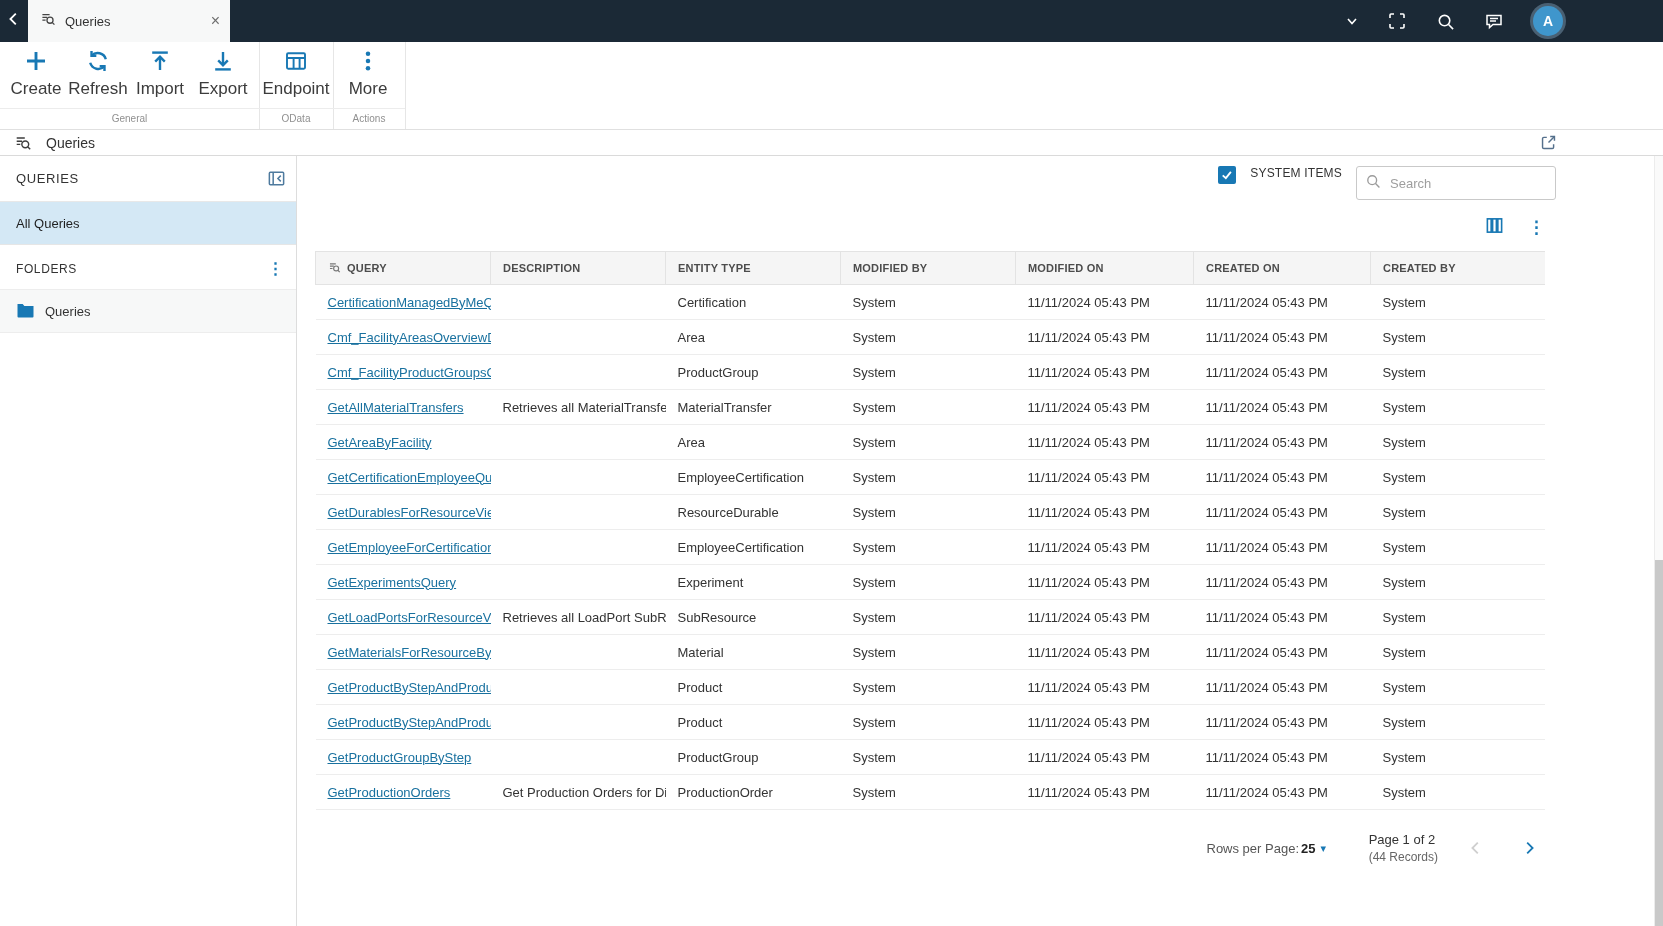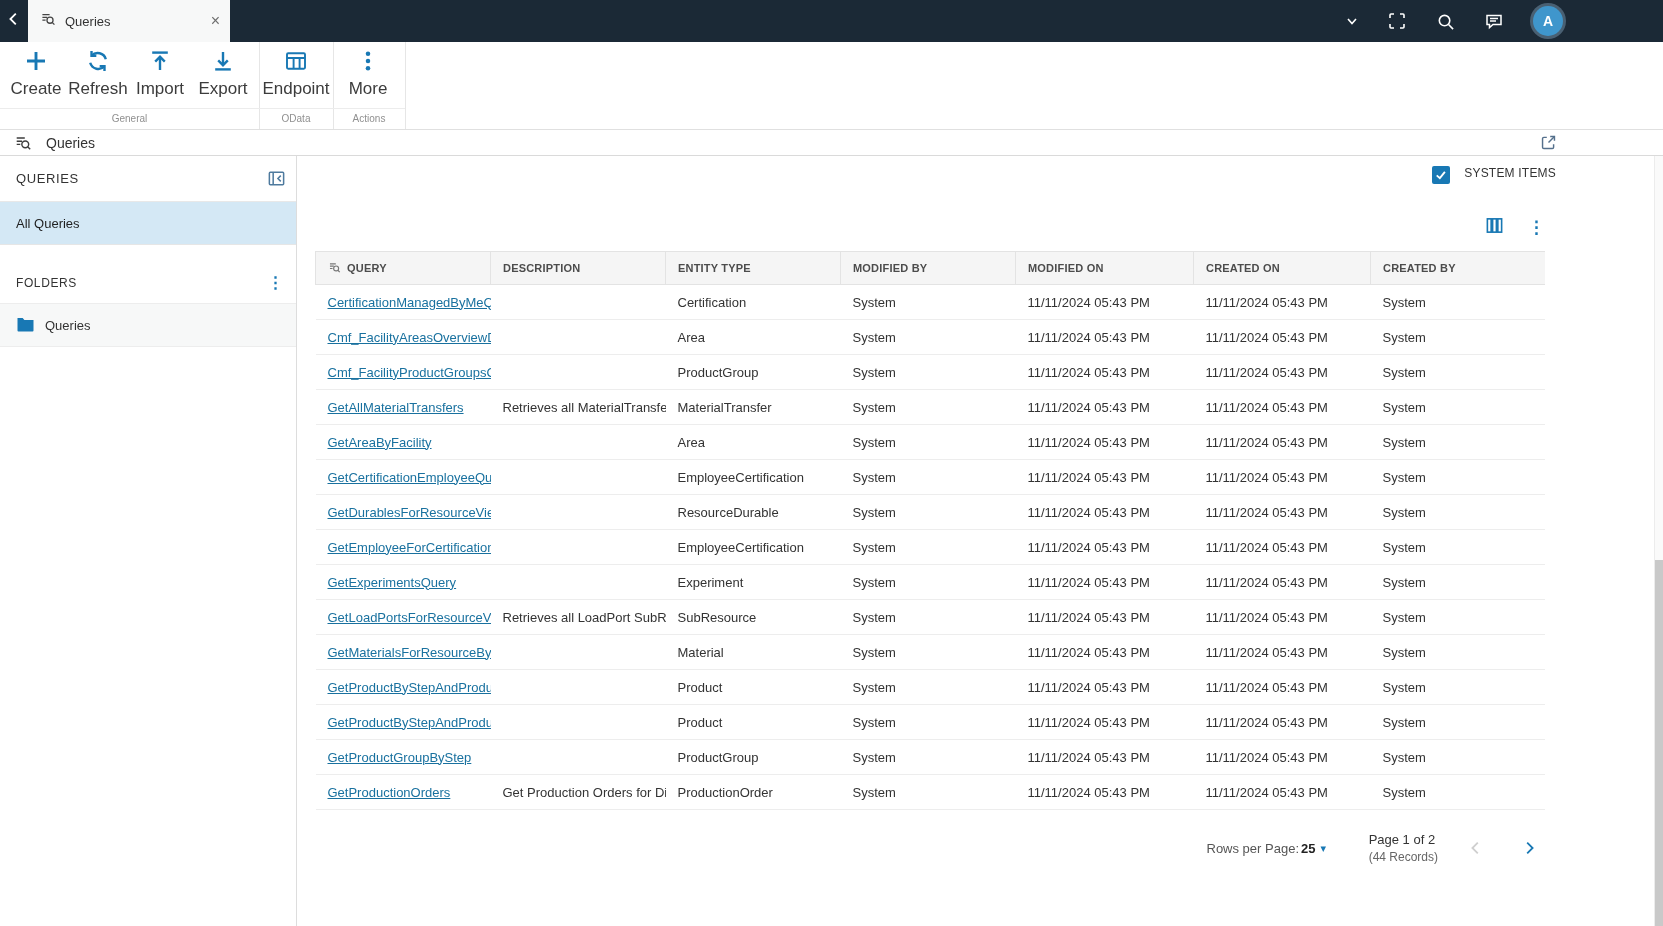--- a/index.html
+++ b/index.html
@@ -30,21 +30,21 @@
   .titlebar { position:absolute; top:130px; left:0; right:0; height:26px; background:#fff; border-bottom:1px solid #dadada; display:flex; align-items:center; }
   .t-icon { margin-left:14px; display:flex; align-items:center; }
   .t-title { margin-left:14px; font-size:14px; color:#333; }
   .t-expand { position:absolute; right:106px; top:4px; cursor:pointer; display:flex; }
   
   .sidebar { position:absolute; top:156px; left:0; width:297px; bottom:0; background:#fff; border-right:1px solid #ddd; }
   .sb-header { height:46px; display:flex; align-items:center; padding:0 10px 0 16px; border-bottom:1px solid #e8e8e8; font-size:13px; letter-spacing:.6px; color:#333; }
   .sb-collapse { margin-left:auto; display:flex; cursor:pointer; }
   .sb-item { height:43px; display:flex; align-items:center; padding-left:16px; font-size:13px; color:#1f1f1f; border-bottom:1px solid #e6e6e6; cursor:pointer; }
   .sb-item.selected { background:#d4e8f5; }
-  .sb-folders-header { height:45px; display:flex; align-items:center; padding:4px 12px 0 16px; font-size:12px; letter-spacing:.6px; color:#333; border-bottom:1px solid #ededed;margin-top:14px; }
+  .sb-folders-header { height:45px; display:flex; align-items:center; padding:4px 12px 0 16px; font-size:12px; letter-spacing:.6px; color:#333; border-bottom:1px solid #ededed; }
   .kebab { margin-left:auto; color:#1878b4; font-size:16px; font-weight:bold; cursor:pointer; line-height:1; }
   .sb-folder { height:43px; display:flex; align-items:center; gap:10px; padding-left:16px; font-size:13px; color:#333; background:#f7f8f8; border-bottom:1px solid #ededed; cursor:pointer; }
   
   .main { position:absolute; top:156px; left:298px; right:0; bottom:0; background:#fff; }
   .controls { position:absolute; top:10px; right:107px; height:36px; display:flex; align-items:flex-start; gap:14px; }
   .checkbox { width:18px; height:18px; background:#1878b4; border-radius:2px; display:flex; align-items:center; justify-content:center; cursor:pointer; }
   .ck-label { font-size:12px; color:#333; letter-spacing:.2px; }
   .searchbox { width:200px; height:34px; border:1px solid #c9c9c9; border-radius:3px; background:#fff; display:flex; align-items:center; padding:0 8px; gap:7px; }
   .searchbox input { border:none; outline:none; flex:1; font-size:13px; color:#333; font-family:"Liberation Sans", sans-serif; background:transparent; min-width:0; }
   .searchbox input::placeholder { color:#9e9e9e; }
@@ -241,20 +241,29 @@
 
 <div class="main">
 
   <div class="controls">
     <span class="checkbox">
       <svg width="14" height="14" viewBox="0 0 18 18">
           <polyline points="3.5,9.5 7.5,13 14,5" fill="none" stroke="#fff" stroke-width="2.4"></polyline>
         </svg>
     </span>
     <span class="ck-label">SYSTEM ITEMS</span>
+    <div class="searchbox">
+      <span>
+        <svg width="16" height="16" viewBox="0 0 20 20" fill="none" stroke="#9b9b9b" stroke-width="1.7">
+            <circle cx="9" cy="9" r="5.5"></circle>
+            <path d="M13.2 13.2 18 18"></path>
+          </svg>
+      </span>
+      <input type="text" placeholder="Search" style="">
+    </div>
   </div>
 
   <div class="count">(44)</div>
 
   <div class="grid-actions">
     <span>
       <svg width="19" height="19" viewBox="0 0 20 20" fill="none" stroke="#1878b4" stroke-width="1.7">
           <rect x="2.5" y="3" width="4" height="14"></rect>
           <rect x="8" y="3" width="4" height="14"></rect>
           <rect x="13.5" y="3" width="4" height="14"></rect>

